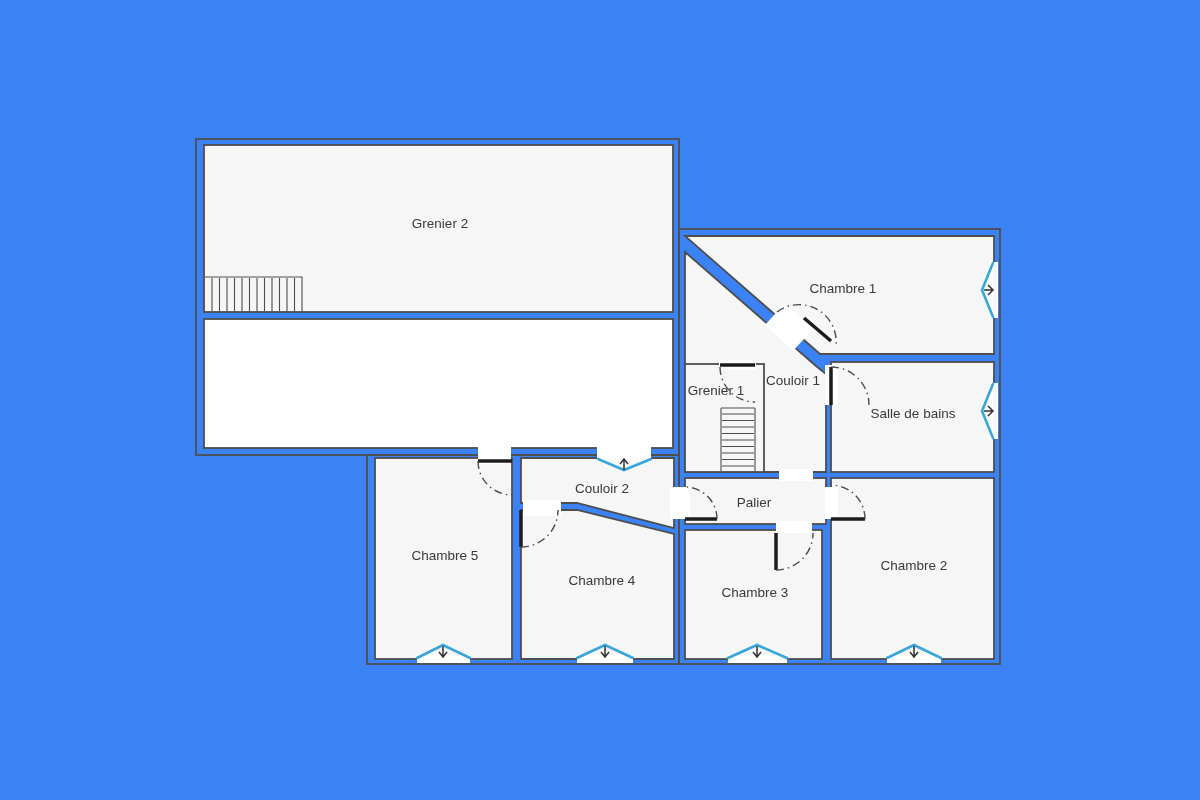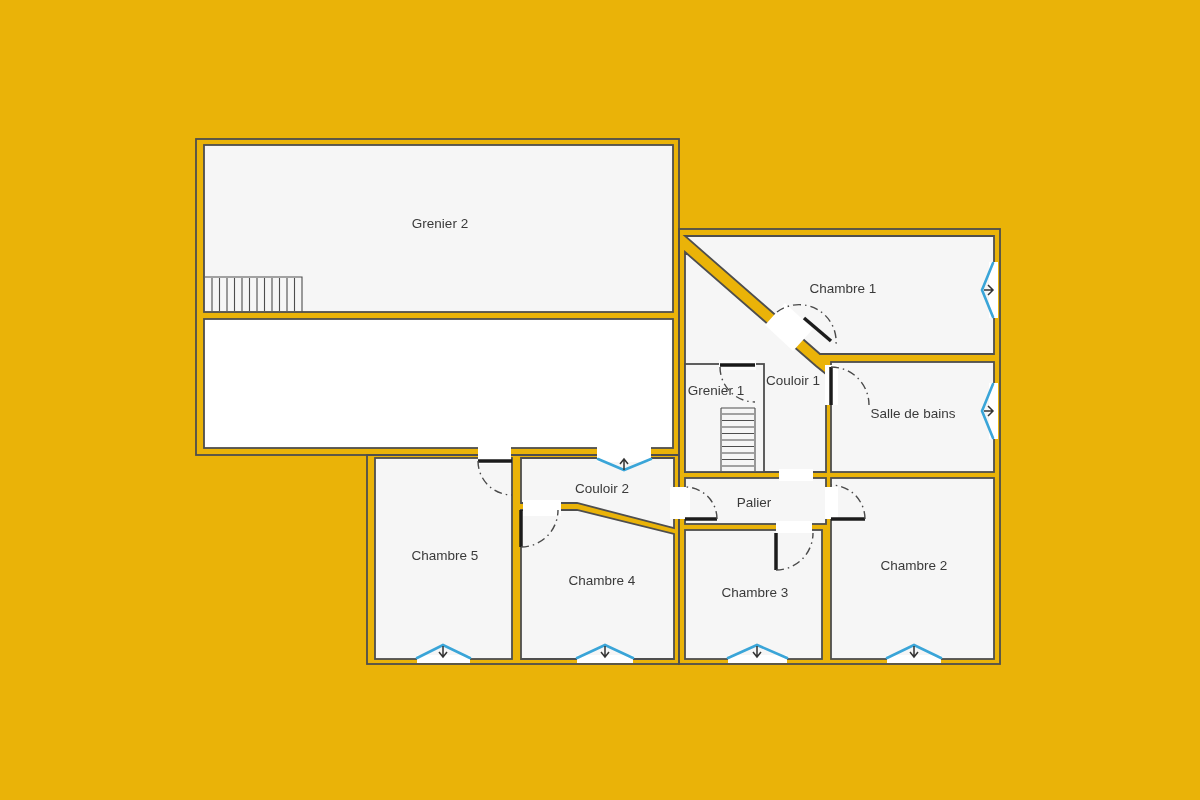--- a/index.html
+++ b/index.html
@@ -1,16 +1,16 @@
 <!DOCTYPE html>
 <html><head>
 <meta charset="utf-8">
 <style>
   html,body{margin:0;padding:0;background:#ffffff;}
-  .stage{position:relative;width:1200px;height:800px;background:#eab308;overflow:hidden;}
+  .stage{position:relative;width:1200px;height:800px;background:#3b82f6;overflow:hidden;}
   .wall{fill:#f6f6f6;stroke:#4e4e4e;stroke-width:1.8;stroke-linejoin:miter;}
   .void{fill:#ffffff;stroke:#4e4e4e;stroke-width:1.8;}
   .outline{fill:none;stroke:#4e4e4e;stroke-width:1.8;}
   .erase{fill:#ffffff;stroke:none;}
   .leaf{fill:none;stroke:#1c1c1c;stroke-width:3.5;}
   .arc{fill:none;stroke:#4a4a4a;stroke-width:1.4;stroke-dasharray:8 4 1.5 4;}
   .stair{fill:none;stroke:#4e4e4e;stroke-width:1.1;}
   .win{fill:none;stroke:#3aa5d8;stroke-width:2.6;stroke-linejoin:miter;stroke-linecap:round;}
   .warrow{fill:none;stroke:#333333;stroke-width:1.5;}
   text.rlabel{font:13.5px "Liberation Sans", sans-serif;fill:#3a3a3a;text-anchor:middle;dominant-baseline:middle;}

